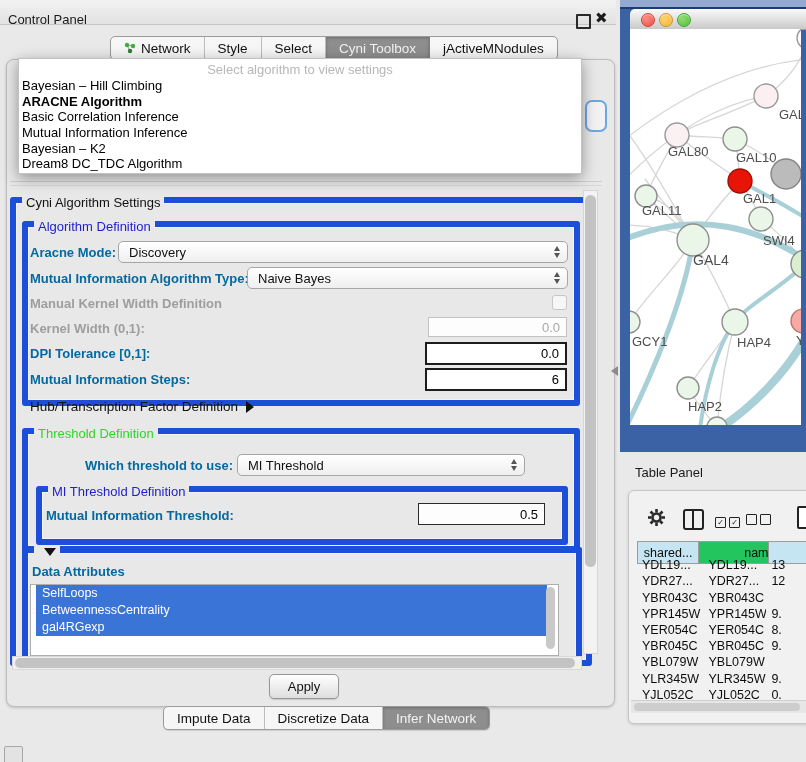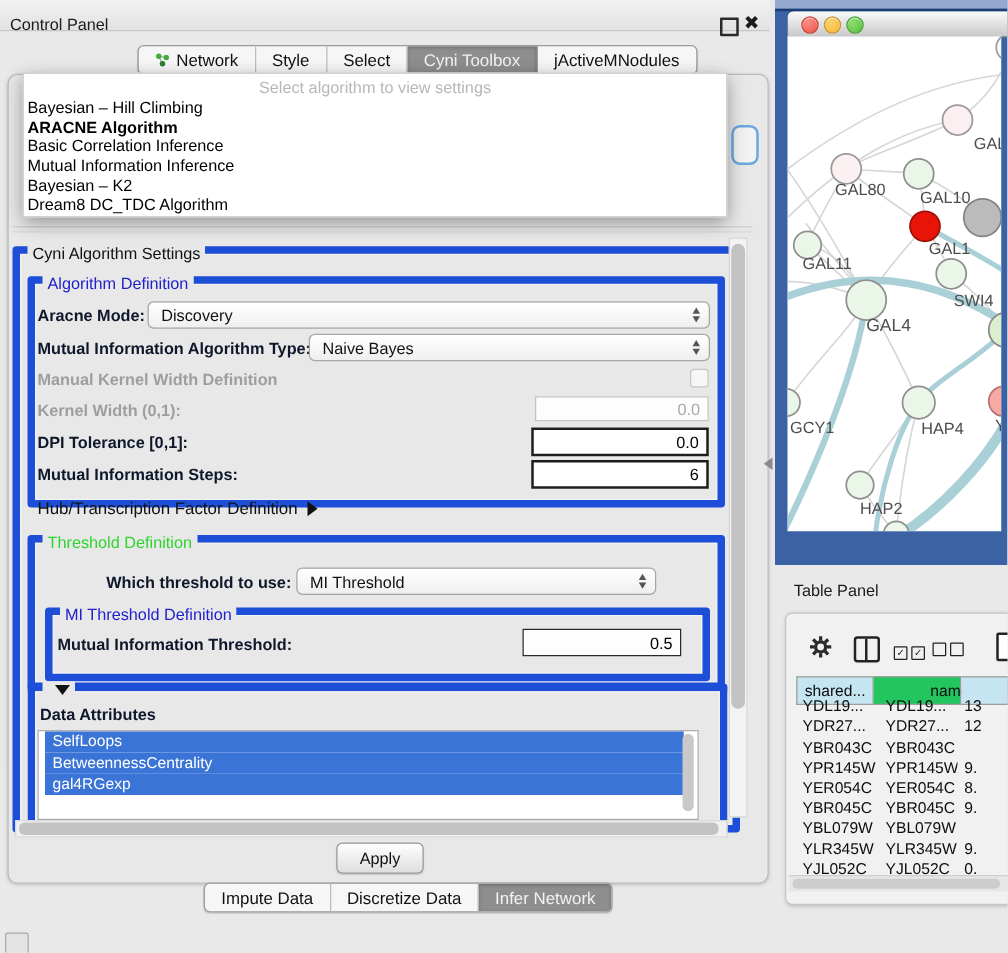--- a/index.html
+++ b/index.html
@@ -28,21 +28,21 @@
   .pop-placeholder{text-align:center;color:#b7b7b7;font-size:13px;padding-top:3px;height:16px;}
   .pop-item{padding:0 2px 0 3px;height:15.7px;line-height:15.7px;font-size:13px;color:#000;}
   .pop-item.bold{font-weight:700;}
   .combo-fragment{left:585px;top:100px;width:18px;height:28px;border:2px solid #6ba7e0;border-radius:7px;
                   background:#f2f2f2;z-index:5;}
   
   .group{position:absolute;border:6px solid #1d4ed8;border-radius:3px;box-shadow:inset 0 0 0 1px #f3f3f3;text-align:right;}
   .group-label{position:absolute;top:-8px;left:6px;background:#e8e8e8;padding:0 4px;font-size:13px;}
   .lbl-blue{color:#2121cc;}
   .lbl-green{color:#2fd42f;}
-  .fld{position:absolute;font-size:13px;font-weight:700;color:#0f172a;white-space:nowrap;}
+  .fld{position:absolute;font-size:13px;font-weight:700;color:#0369a1;white-space:nowrap;}
   .fld.dis{color:#9e9e9e;}
   .combo{position:absolute;height:22px;border:1px solid #a6a6a6;border-radius:5px;
          background:linear-gradient(#ffffff,#efefef);display:flex;align-items:center;
          padding-left:10px;font-size:13px;color:#111;box-sizing:border-box;}
   .spinners{position:absolute;right:7px;top:4px;display:flex;flex-direction:column;gap:2px;}
   .tri-up{width:0;height:0;border-left:3.5px solid transparent;border-right:3.5px solid transparent;border-bottom:5px solid #555;}
   .tri-dn{width:0;height:0;border-left:3.5px solid transparent;border-right:3.5px solid transparent;border-top:5px solid #555;}
   .numfld{position:absolute;height:20px;box-sizing:border-box;background:#fdfdfd;font-size:13px;
           text-align:right;padding:0 6px;border:1px solid #c2c2c2;font-family:inherit;}
   .numfld.enabled{border:2px solid #1d1d1d;background:#fff;color:#000;}

